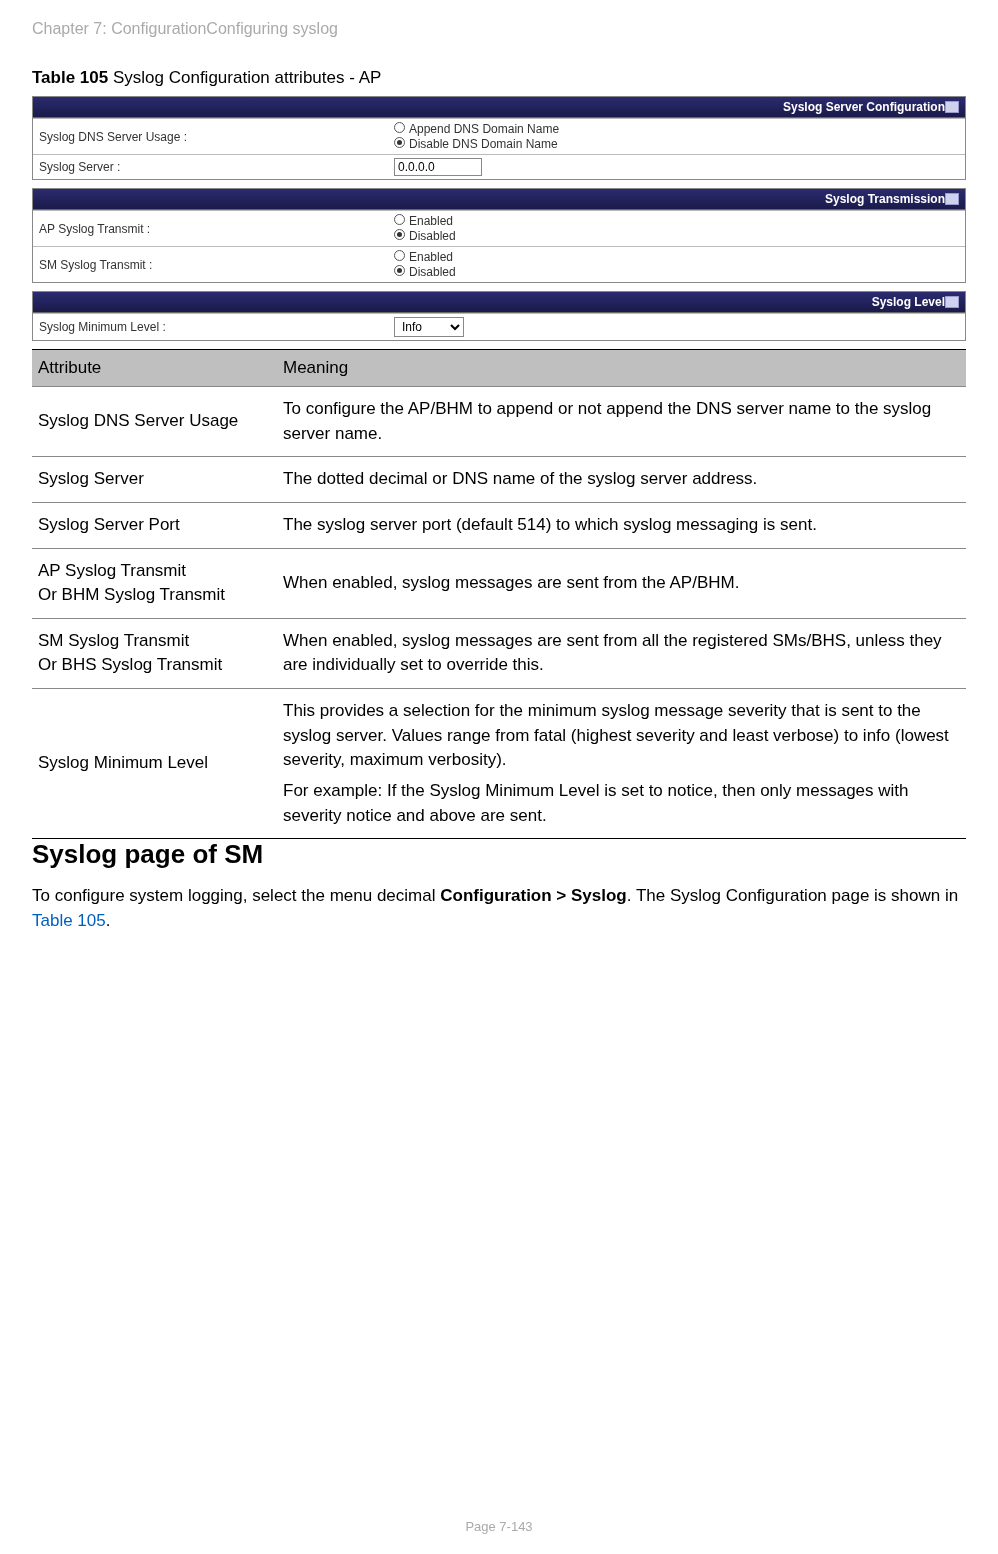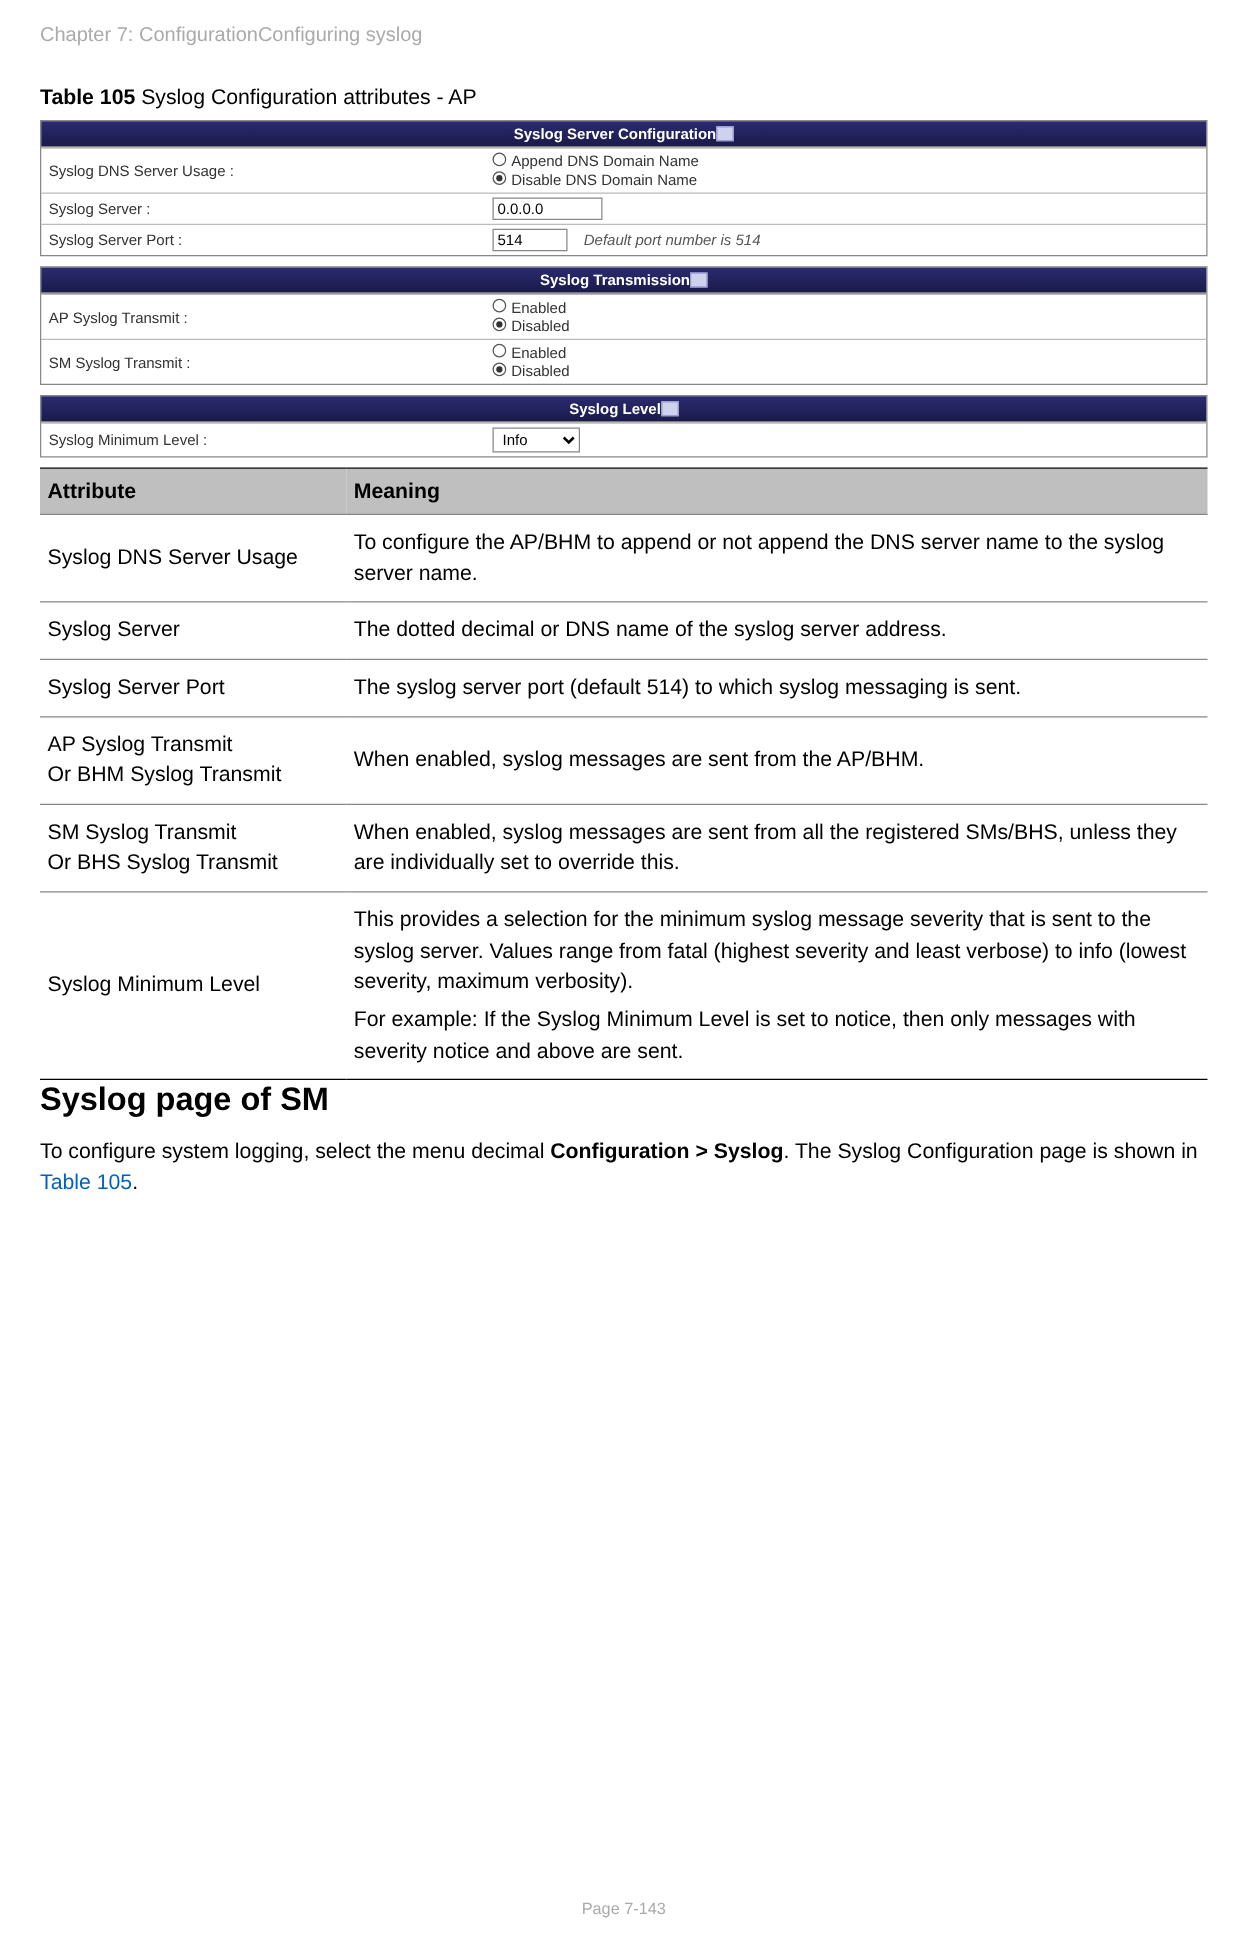--- a/index.html
+++ b/index.html
@@ -13,39 +13,39 @@
     position: relative;
     background: #fff;
   }
   .top-row { display:flex; color:#aaa; font-size:16px; margin-bottom:30px; }
   .table-caption { font-size:17px; margin-bottom:8px; }
   .table-caption b { font-weight:bold; }
   .panel { border:1px solid #888; margin-bottom:8px; font-size:12px; }
   .panel-head {
     background: linear-gradient(#2b2b70,#1a1a4a);
     color:#fff; font-weight:bold; padding:3px 6px;
-    display:flex; justify-content:center; align-items:center;
+    display:flex; justify-content:flex-end; align-items:center;
     border-bottom:1px solid #666;
   }
   .panel-head .box-icon { width:14px; height:12px; background:#cfd2ec; border:1px solid #9a9ad0; }
   .panel-row { display:flex; border-top:1px solid #bbb; padding:3px 6px; align-items:center; }
   .panel-row:first-of-type { border-top:none; }
   .panel-label { width:355px; color:#333; }
   .panel-val { display:flex; flex-direction:column; gap:1px; color:#333; }
   .radio-line { display:flex; gap:4px; }
   .radio-dot { width:11px; height:11px; border:1px solid #555; border-radius:50%; display:inline-flex; align-items:center; justify-content:center; }
   .radio-dot.sel::after { content:""; width:5px; height:5px; background:#333; border-radius:50%; }
   .txt-input { border:1px solid #888; padding:1px 3px; font-size:12px; font-family:inherit; background:#fff; }
   .txt-input.short { width:60px; }
   .txt-input.med { width:88px; }
   .port-note { font-style:italic; color:#555; margin-left:12px; }
   select.txt-input { width:70px; height:20px; }
 
   table.attr-table { width:100%; border-collapse:collapse; margin-top:4px; }
-  table.attr-table th { background:#bfbfbf; text-align:left; font-weight:bold; padding:8px 6px; font-size:17px; border-top:1.5px solid #000; border-bottom:1px solid #888; }
+  table.attr-table th { background:#bfbfbf; text-align:left; font-weight:normal; padding:8px 6px; font-size:17px; border-top:1.5px solid #000; border-bottom:1px solid #888; }
   table.attr-table td { padding:10px 6px; font-size:17px; vertical-align:middle; border-bottom:1px solid #888; line-height:1.45; }
   table.attr-table tr:last-child td { border-bottom:1.5px solid #000; }
   .col-attr { width:245px; }
 
   h2.section { font-family: Arial, Helvetica, sans-serif; font-weight:bold; font-size:26px; margin-bottom:14px; }
   .body-p { font-size:17px; line-height:1.45; }
   .link { color:#0060c0; }
   .page-footer { position:absolute; bottom:20px; left:0; right:0; text-align:center; color:#aaa; font-size:13px; }
 </style>
 </head>
@@ -76,27 +76,20 @@
           <span class="radio-dot sel"></span>
           <span>Disable DNS Domain Name</span>
         </label>
     </div>
   </div>
   <div class="panel-row">
     <div class="panel-label">Syslog Server :</div>
     <div class="panel-val">
         <input class="txt-input med" value="0.0.0.0" style="">
       </div>
-  </div>
-  <div class="panel-row">
-    <div class="panel-label">Syslog Server Port :</div>
-    <div class="panel-val" style="flex-direction:row; align-items:center;">
-      <input class="txt-input short" value="514" style="">
-      <span class="port-note">Default port number is 514</span>
-    </div>
   </div>
 </div>
 
 <div class="panel">
   <div class="panel-head">
     <span>Syslog Transmission</span>
     <span class="box-icon"></span>
   </div>
   <div class="panel-row">
     <div class="panel-label">AP Syslog Transmit :</div>

